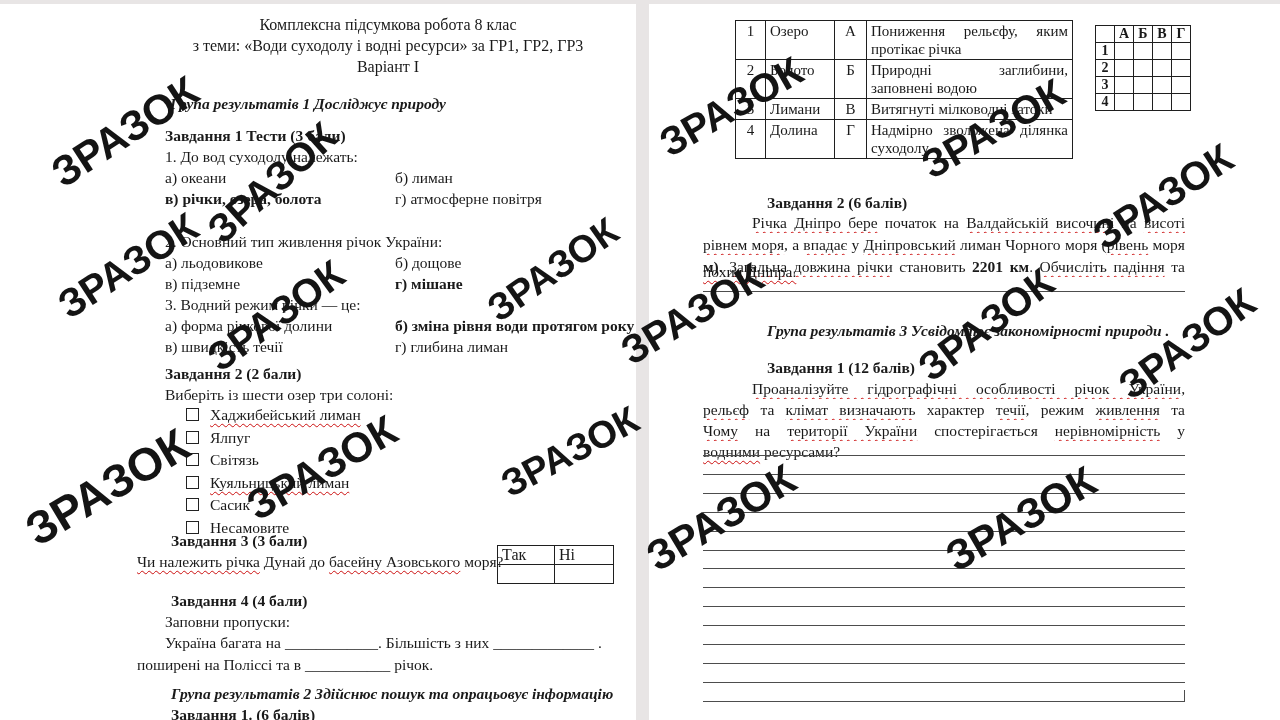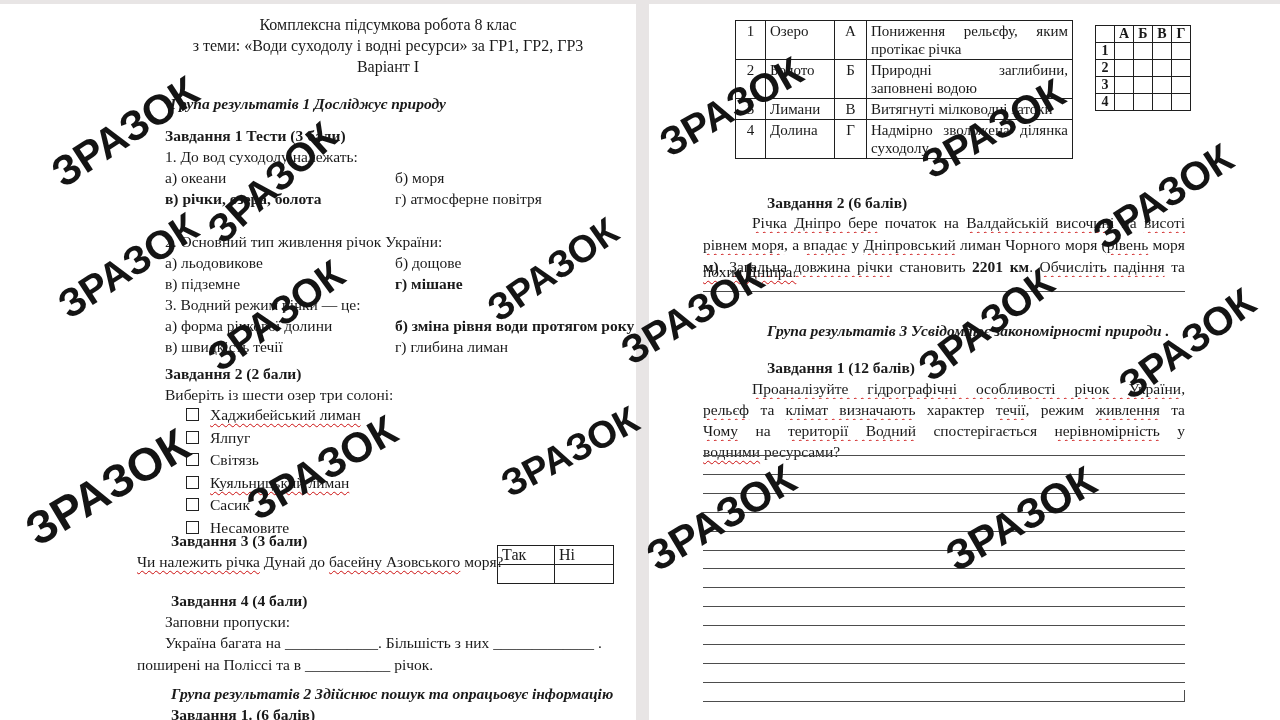--- a/index.html
+++ b/index.html
@@ -43,21 +43,21 @@
       <div>з теми: «Води суходолу і водні ресурси» за ГР1, ГР2, ГР3</div>
       <div>Варіант І</div>
     </div>
 
     <div class="abs fs gi" style="left:170px;top:89px;">Група результатів 1 Досліджує природу</div>
     <div class="abs fs b" style="left:165px;top:121px;">Завдання 1 Тести (3 бали)</div>
 
     <div id="quiz">
         <div class="abs fs" style="left: 165px; top: 142px;">1. До вод суходолу належать:</div>
         <div class="abs fs" style="left: 165px; top: 163px;">а) океани</div>
-        <div class="abs fs" style="left: 395px; top: 163px;">б) моря</div>
+        <div class="abs fs" style="left: 395px; top: 163px;">б) лиман</div>
         <div class="abs fs b" style="left: 165px; top: 184px;">в) річки, озера, болота</div>
         <div class="abs fs" style="left: 395px; top: 184px;">г) атмосферне повітря</div>
         <div class="abs fs" style="left: 165px; top: 227px;">2. Основний тип живлення річок України:</div>
         <div class="abs fs" style="left: 165px; top: 248px;">а) льодовикове</div>
         <div class="abs fs" style="left: 395px; top: 248px;">б) дощове</div>
         <div class="abs fs" style="left: 165px; top: 269px;">в) підземне</div>
         <div class="abs fs b" style="left: 395px; top: 269px;">г) мішане</div>
         <div class="abs fs" style="left: 165px; top: 290px;">3. Водний режим річки — це:</div>
         <div class="abs fs" style="left: 165px; top: 311px;">а) форма річкової долини</div>
         <div class="abs fs b" style="left: 395px; top: 311px;">б) зміна рівня води протягом року</div>
@@ -185,21 +185,21 @@
         <div class="abs fs" style="left: 54px; top: 257px; width: 482px;"><span class="wavy">похил Дніпра.</span></div>
       </div>
 
     <div class="wline" style="left:54px;top:287px;width:482px;"></div>
 
     <div class="abs fs gi" style="left:118px;top:316px;">Група результатів 3 Усвідомлює закономірності  природи .</div>
     <div class="abs fs b" style="left:118px;top:353px;">Завдання 1 (12 балів)</div>
     <div id="p2-task1-lines">
         <div class="abs fs just" style="left: 103px; top: 374px; width: 433px;"><span class="wavy">Проаналізуйте гідрографічні особливості річок України</span><span class="">, </span></div>
         <div class="abs fs just" style="left: 54px; top: 395px; width: 482px;"><span class="wavy">рельєф</span><span class=""> та </span><span class="wavy">клімат визначають</span><span class=""> характер </span><span class="wavy">течії</span><span class="">, режим </span><span class="wavy">живлення</span><span class=""> та </span></div>
-        <div class="abs fs just" style="left: 54px; top: 416px; width: 482px;"><span class="wavy">Чому</span><span class=""> на </span><span class="wavy">території Водний</span><span class=""> спостерігається </span><span class="wavy">нерівномірність</span><span class=""> у </span></div>
+        <div class="abs fs just" style="left: 54px; top: 416px; width: 482px;"><span class="wavy">Чому</span><span class=""> на </span><span class="wavy">території України</span><span class=""> спостерігається </span><span class="wavy">нерівномірність</span><span class=""> у </span></div>
         <div class="abs fs" style="left: 54px; top: 437px; width: 482px;"><span class="wavy">водними</span><span class=""> ресурсами?</span></div>
       </div>
 
     <div id="answer-lines">
         <div class="wline" style="left: 54px; top: 451px; width: 482px;"></div>
         <div class="wline" style="left: 54px; top: 470px; width: 482px;"></div>
         <div class="wline" style="left: 54px; top: 489px; width: 482px;"></div>
         <div class="wline" style="left: 54px; top: 508px; width: 482px;"></div>
         <div class="wline" style="left: 54px; top: 527px; width: 482px;"></div>
         <div class="wline" style="left: 54px; top: 546px; width: 482px;"></div>

